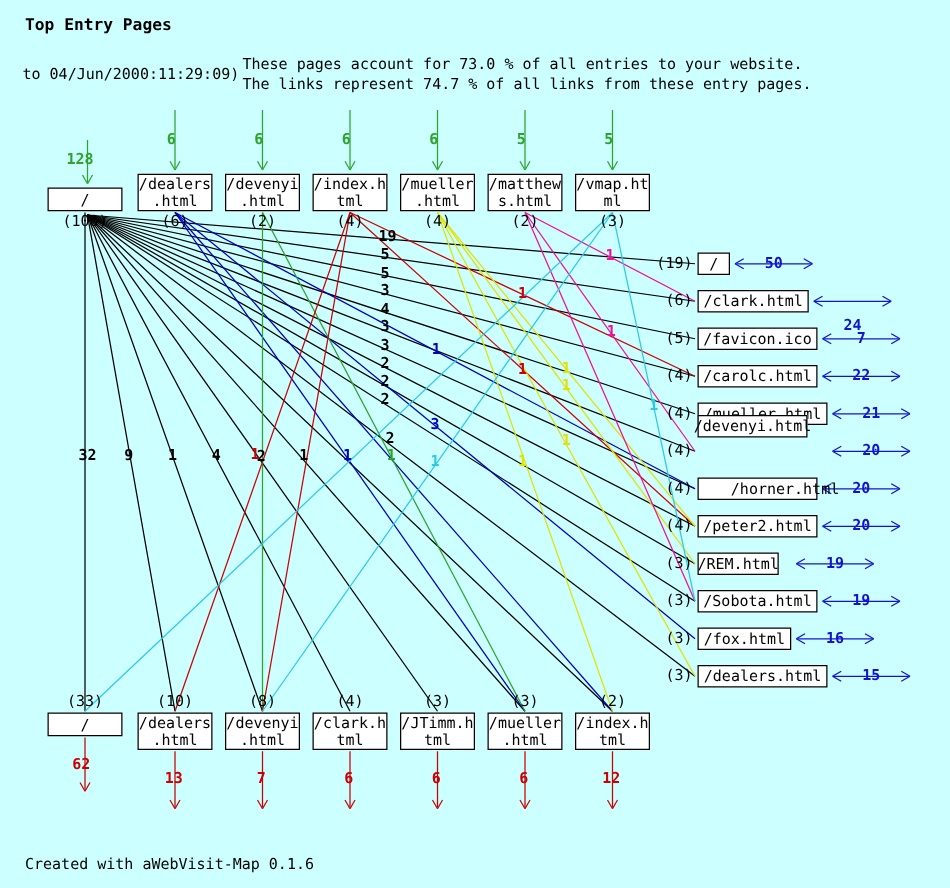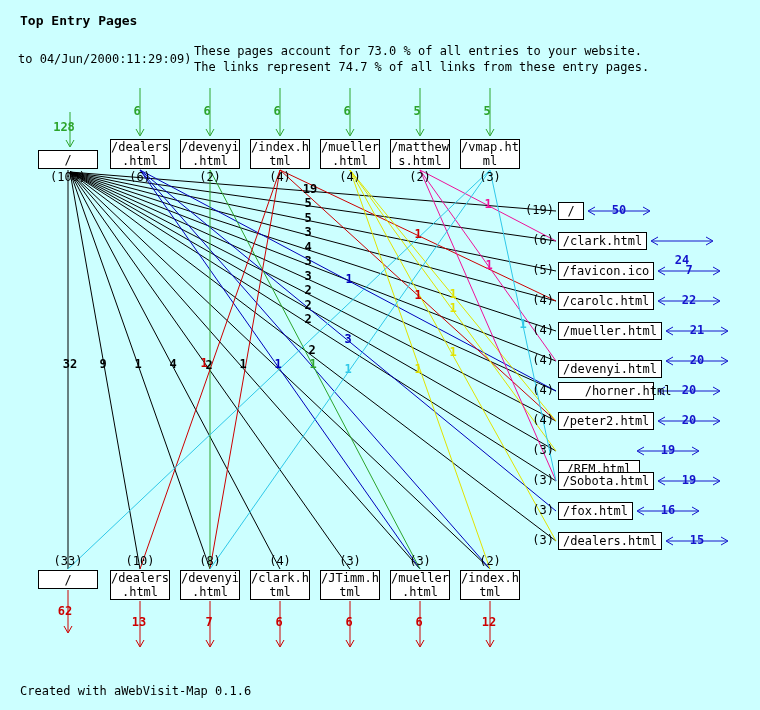--- a/index.html
+++ b/index.html
@@ -286,33 +286,33 @@
       </div>
       <div class="paren" style="left: 512px; top: 294px; width: 42px; text-align: right;">(4)</div>
       <div class="nbox" style="left: 558px; top: 292px; width: 96px; height: 18px;">
         <div class="">/carolc.html</div>
       </div>
       <div class="paren" style="left: 512px; top: 324px; width: 42px; text-align: right;">(4)</div>
       <div class="nbox" style="left: 558px; top: 322px; width: 104px; height: 18px;">
         <div class="">/mueller.html</div>
       </div>
       <div class="paren" style="left: 512px; top: 354px; width: 42px; text-align: right;">(4)</div>
-      <div class="nbox" style="left: 558px; top: 360px; width: 104px; height: 18px;">
+      <div class="nbox" style="left: 558px; top: 332px; width: 88px; height: 18px;">
         <div class="">/devenyi.html</div>
       </div>
       <div class="paren" style="left: 512px; top: 384px; width: 42px; text-align: right;">(4)</div>
       <div class="nbox" style="left: 558px; top: 382px; width: 96px; height: 18px; padding-left: 44px;">
         <div class="">/horner.html</div>
       </div>
       <div class="paren" style="left: 512px; top: 414px; width: 42px; text-align: right;">(4)</div>
       <div class="nbox" style="left: 558px; top: 412px; width: 96px; height: 18px;">
         <div class="">/peter2.html</div>
       </div>
       <div class="paren" style="left: 512px; top: 444px; width: 42px; text-align: right;">(3)</div>
-      <div class="nbox" style="left: 558px; top: 442px; width: 82px; height: 18px; margin-top: 18px;">
+      <div class="nbox" style="left: 558px; top: 442px; width: 65px; height: 18px;">
         <div class="">/REM.html</div>
       </div>
       <div class="paren" style="left: 512px; top: 474px; width: 42px; text-align: right;">(3)</div>
       <div class="nbox" style="left: 558px; top: 472px; width: 96px; height: 18px;">
         <div class="">/Sobota.html</div>
       </div>
       <div class="paren" style="left: 512px; top: 504px; width: 42px; text-align: right;">(3)</div>
       <div class="nbox" style="left: 558px; top: 502px; width: 75px; height: 18px;">
         <div class="">/fox.html</div>
       </div>

